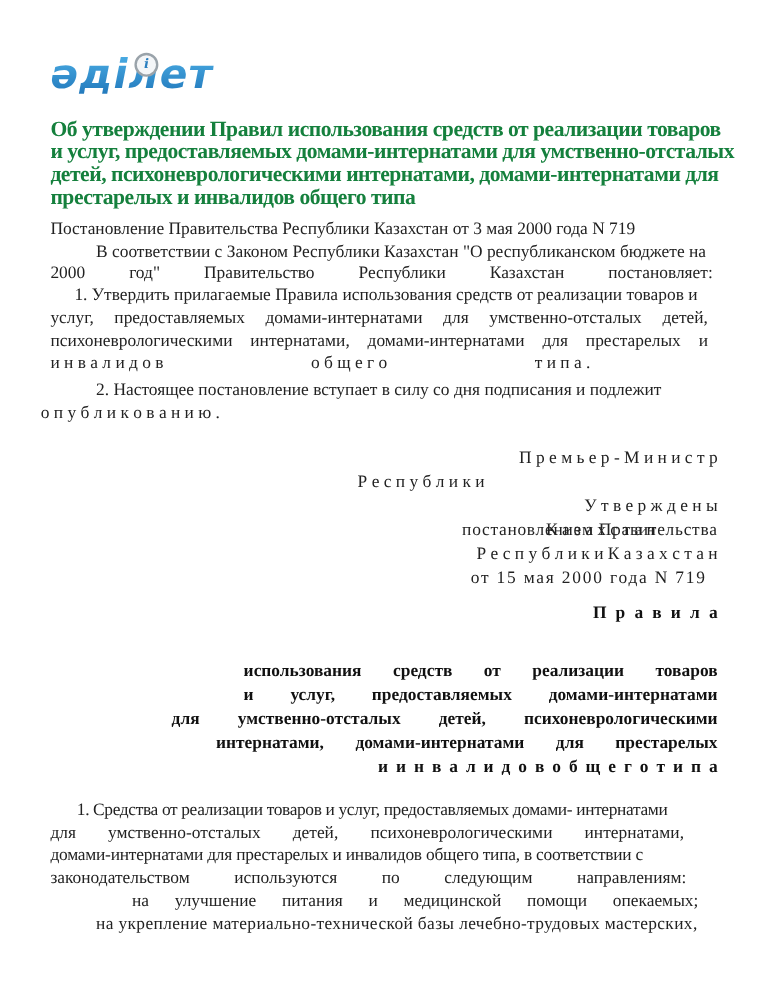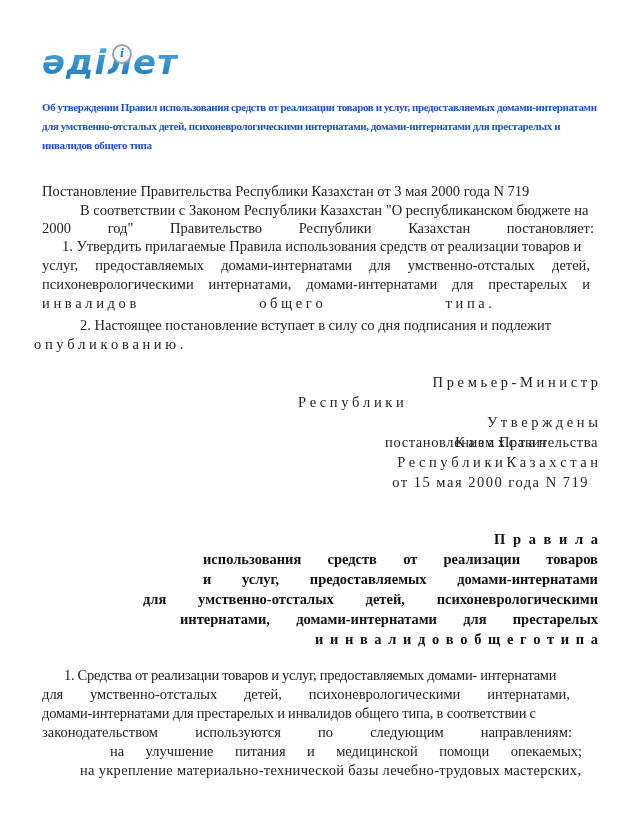--- a/index.html
+++ b/index.html
@@ -1,20 +1,20 @@
 <!DOCTYPE html>
 <html><head>
 <meta charset="utf-8">
 <style>
   html, body { margin: 0; padding: 0; background: #ffffff; }
   body { width: 640px; height: 828px; overflow: hidden; position: relative; font-family: "Liberation Serif", "DejaVu Serif", serif; color: #222; }
   .logo { position: absolute; left: 42px; top: 42px; height: 40px; width: 140px; }
   .logo-text { font-family: "DejaVu Sans", sans-serif; font-style: italic; font-size: 34px; font-weight: bold; color: #2a8fd0; letter-spacing: 1px; line-height: 40px; background: linear-gradient(#4fb2e8, #1e74b8); -webkit-background-clip: text; background-clip: text; -webkit-text-fill-color: transparent; }
   .logo-badge { position: absolute; left: 70px; top: 2px; width: 16px; height: 16px; border-radius: 50%; border: 2px solid #9aa3aa; background: #f4f6f8; font-family: "DejaVu Serif", serif; font-style: italic; font-size: 11px; font-weight: bold; color: #2a7fc0; text-align: center; line-height: 16px; }
-  .title { position: absolute; left: 42px; top: 98px; width: 570px; font-weight: bold; font-size: 11px; line-height: 19px; color: #1d4ed8; letter-spacing: -0.4px; }
+  .title { position: absolute; left: 42px; top: 98px; width: 570px; font-weight: bold; font-size: 18px; line-height: 19px; color: #15803d; letter-spacing: -0.4px; }
   .line { position: absolute; font-size: 14.5px; line-height: 18px; white-space: nowrap; color: #222; }
   .just { display: flex; justify-content: space-between; }
   .bold { font-weight: bold; color: #111; }
 </style>
 </head>
 <body>
 
 <div class="logo">
   <span class="logo-text">әділет</span>
   <span class="logo-badge">i</span>
@@ -61,21 +61,21 @@
 <div class="line" style="left:34px; top:335px;">о п у б л и к о в а н и ю .</div>
 
 <div class="line" style="right:42px; top:373px;margin-left:31px;">П р е м ь е р - М и н и с т р</div>
 <div class="line" style="left:298px; top:393px;">Р е с п у б л и к и</div>
 <div class="line" style="left:455px; top:393px;margin-top:40px;">К а з а х с т а н</div>
 <div class="line" style="right:42px; top:413px;">У т в е р ж д е н ы</div>
 <div class="line" style="right:42px; top:433px; letter-spacing:0.6px;">постановлением Правительства</div>
 <div class="line" style="right:42px; top:453px;">Р е с п у б л и к и  К а з а х с т а н</div>
 <div class="line" style="right:51px; top:473px; letter-spacing:1.5px;">от 15 мая 2000 года N 719</div>
 
-<div class="line bold" style="right:42px; top:530px; word-spacing:4px;">П р а в и л а</div>
+<div class="line bold" style="right:42px; top:502px; word-spacing:4px;">П р а в и л а</div>
 <div class="line bold just" style="left:203px; top:550px; width:395px;">
   <span>использования</span>
     <span>средств</span>
     <span>от</span>
     <span>реализации</span>
     <span>товаров</span>
 </div>
 <div class="line bold just" style="left:203px; top:570px; width:395px;">
   <span>и</span>
     <span>услуг,</span>

